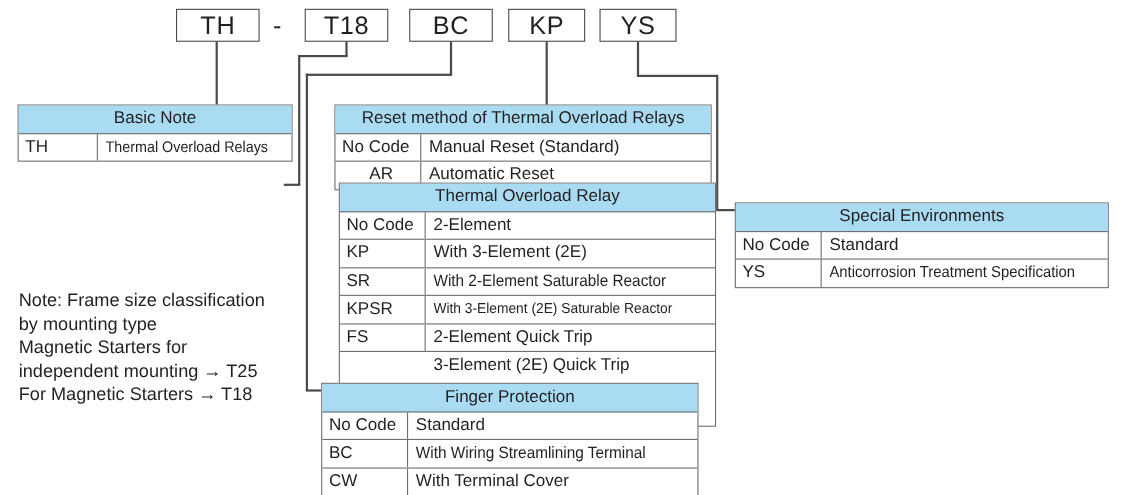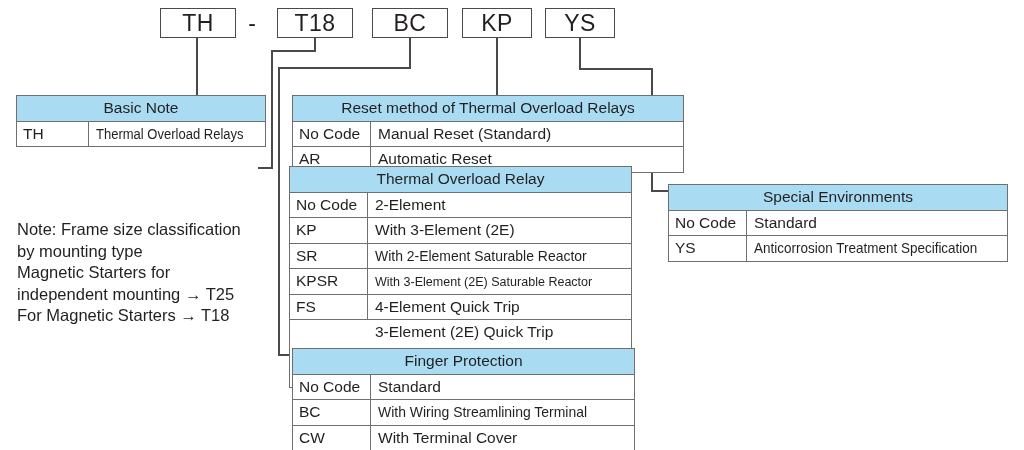--- a/index.html
+++ b/index.html
@@ -59,21 +59,21 @@
     padding:4px 4px 5px 7px;
     white-space:nowrap;overflow:hidden;flex:1;
   }
   .squeeze{font-size:14px;transform:scaleX(.93);transform-origin:left center;}
   .squeeze2{font-size:13.2px;transform:scaleX(.95);transform-origin:left center;}
 
   
   .note{
     position:absolute;
     font-size:16.5px;line-height:21.5px;
-    color:#231f20;white-space:pre-line;
+    color:#231f20;white-space:pre-line;margin-top:44px;
   }
 </style>
 </head>
 <body>
 
 <div class="stage">
 
   <div class="codebox" style="left:160px;top:8px;width:76px;height:30px;">
     <span>TH</span>
   </div>
@@ -125,33 +125,33 @@
     </div>
   </div>
 
 
   <div class="note" style="left:17px;top:219px;width:262px;">Note: Frame size classification
 by mounting type
 Magnetic Starters for
 independent mounting → T25
 For Magnetic Starters → T18</div>
 
-  <div class="tbl" style="left:292px;top:95px;width:392px;">
+  <div class="tbl" style="left:304px;top:95px;width:343px;">
     <div class="thead">Reset method of Thermal Overload Relays</div>
     <div class="trow">
       <div class="tc-code" style="width:78px;">No Code</div>
       <div class="tc-desc">Manual Reset (Standard)</div>
     </div>
     <div class="trow">
-      <div class="tc-code" style="width:78px;">AR</div>
+      <div class="tc-code" style="width:78px;text-align:center;">AR</div>
       <div class="tc-desc">Automatic Reset</div>
     </div>
   </div>
 
-  <div class="tbl" style="left:289px;top:166px;width:343px;">
+  <div class="tbl" style="left:308px;top:166px;width:343px;">
     <div class="thead">Thermal Overload Relay</div>
 
     <div class="trow">
       <div class="tc-code" style="width:78px;">No Code</div>
       <div class="tc-desc">2-Element</div>
     </div>
     <div class="trow">
       <div class="tc-code" style="width:78px;">KP</div>
       <div class="tc-desc">With 3-Element (2E)</div>
     </div>
@@ -162,21 +162,21 @@
       </div>
     </div>
     <div class="trow">
       <div class="tc-code" style="width:78px;">KPSR</div>
       <div class="tc-desc">
         <span class="squeeze2" style="display:inline-block;">With 3-Element (2E) Saturable Reactor</span>
       </div>
     </div>
     <div class="trow">
       <div class="tc-code" style="width:78px;">FS</div>
-      <div class="tc-desc">4-Element Quick Trip</div>
+      <div class="tc-desc">2-Element Quick Trip</div>
     </div>
     <div class="trow">
       <div class="tc-code" style="width:78px;margin-top:42px;">FSKP</div>
       <div class="tc-desc">3-Element (2E) Quick Trip</div>
     </div>
   </div>
 
   <div class="tbl" style="left:292px;top:348px;width:343px;">
     <div class="thead">Finger Protection</div>
     <div class="trow">

